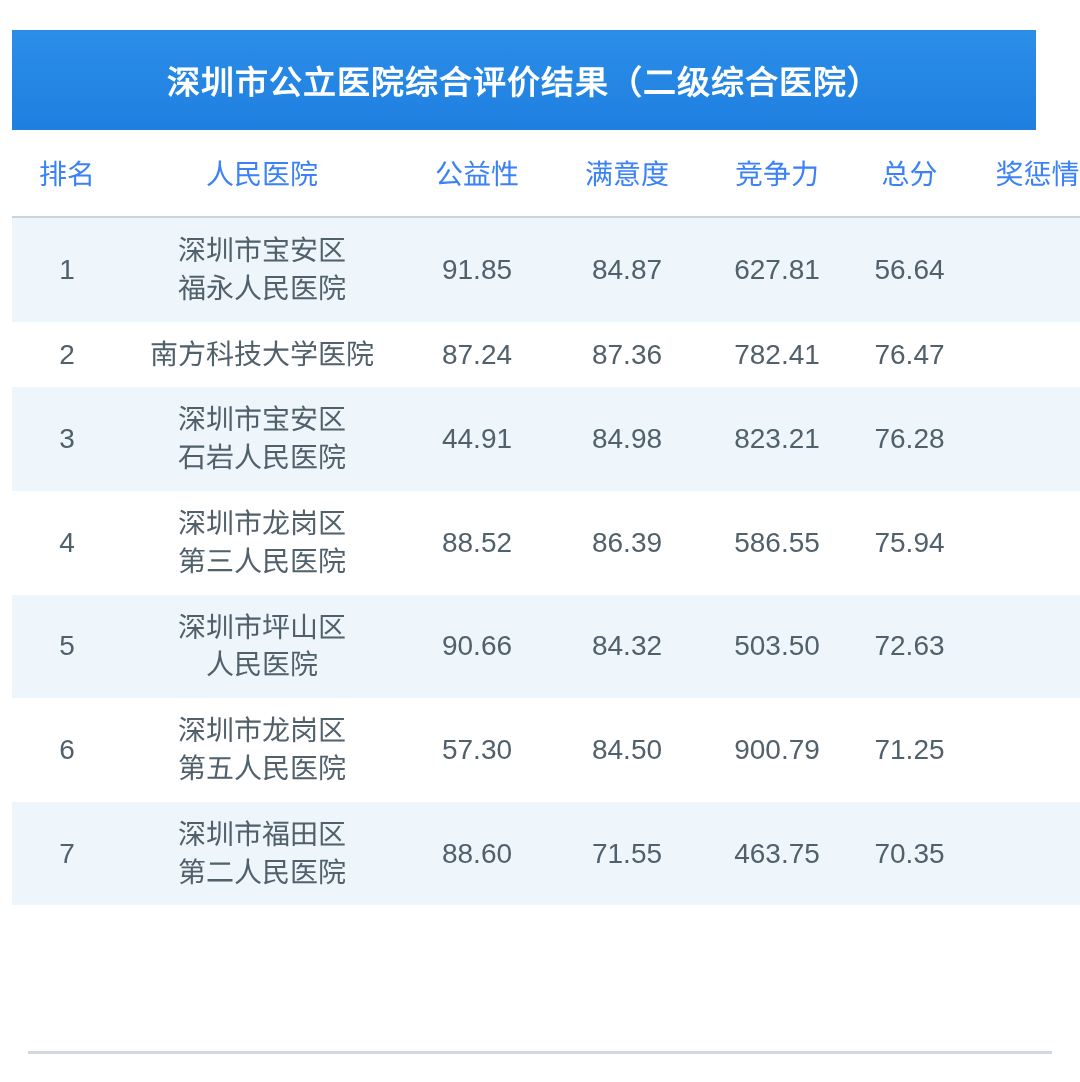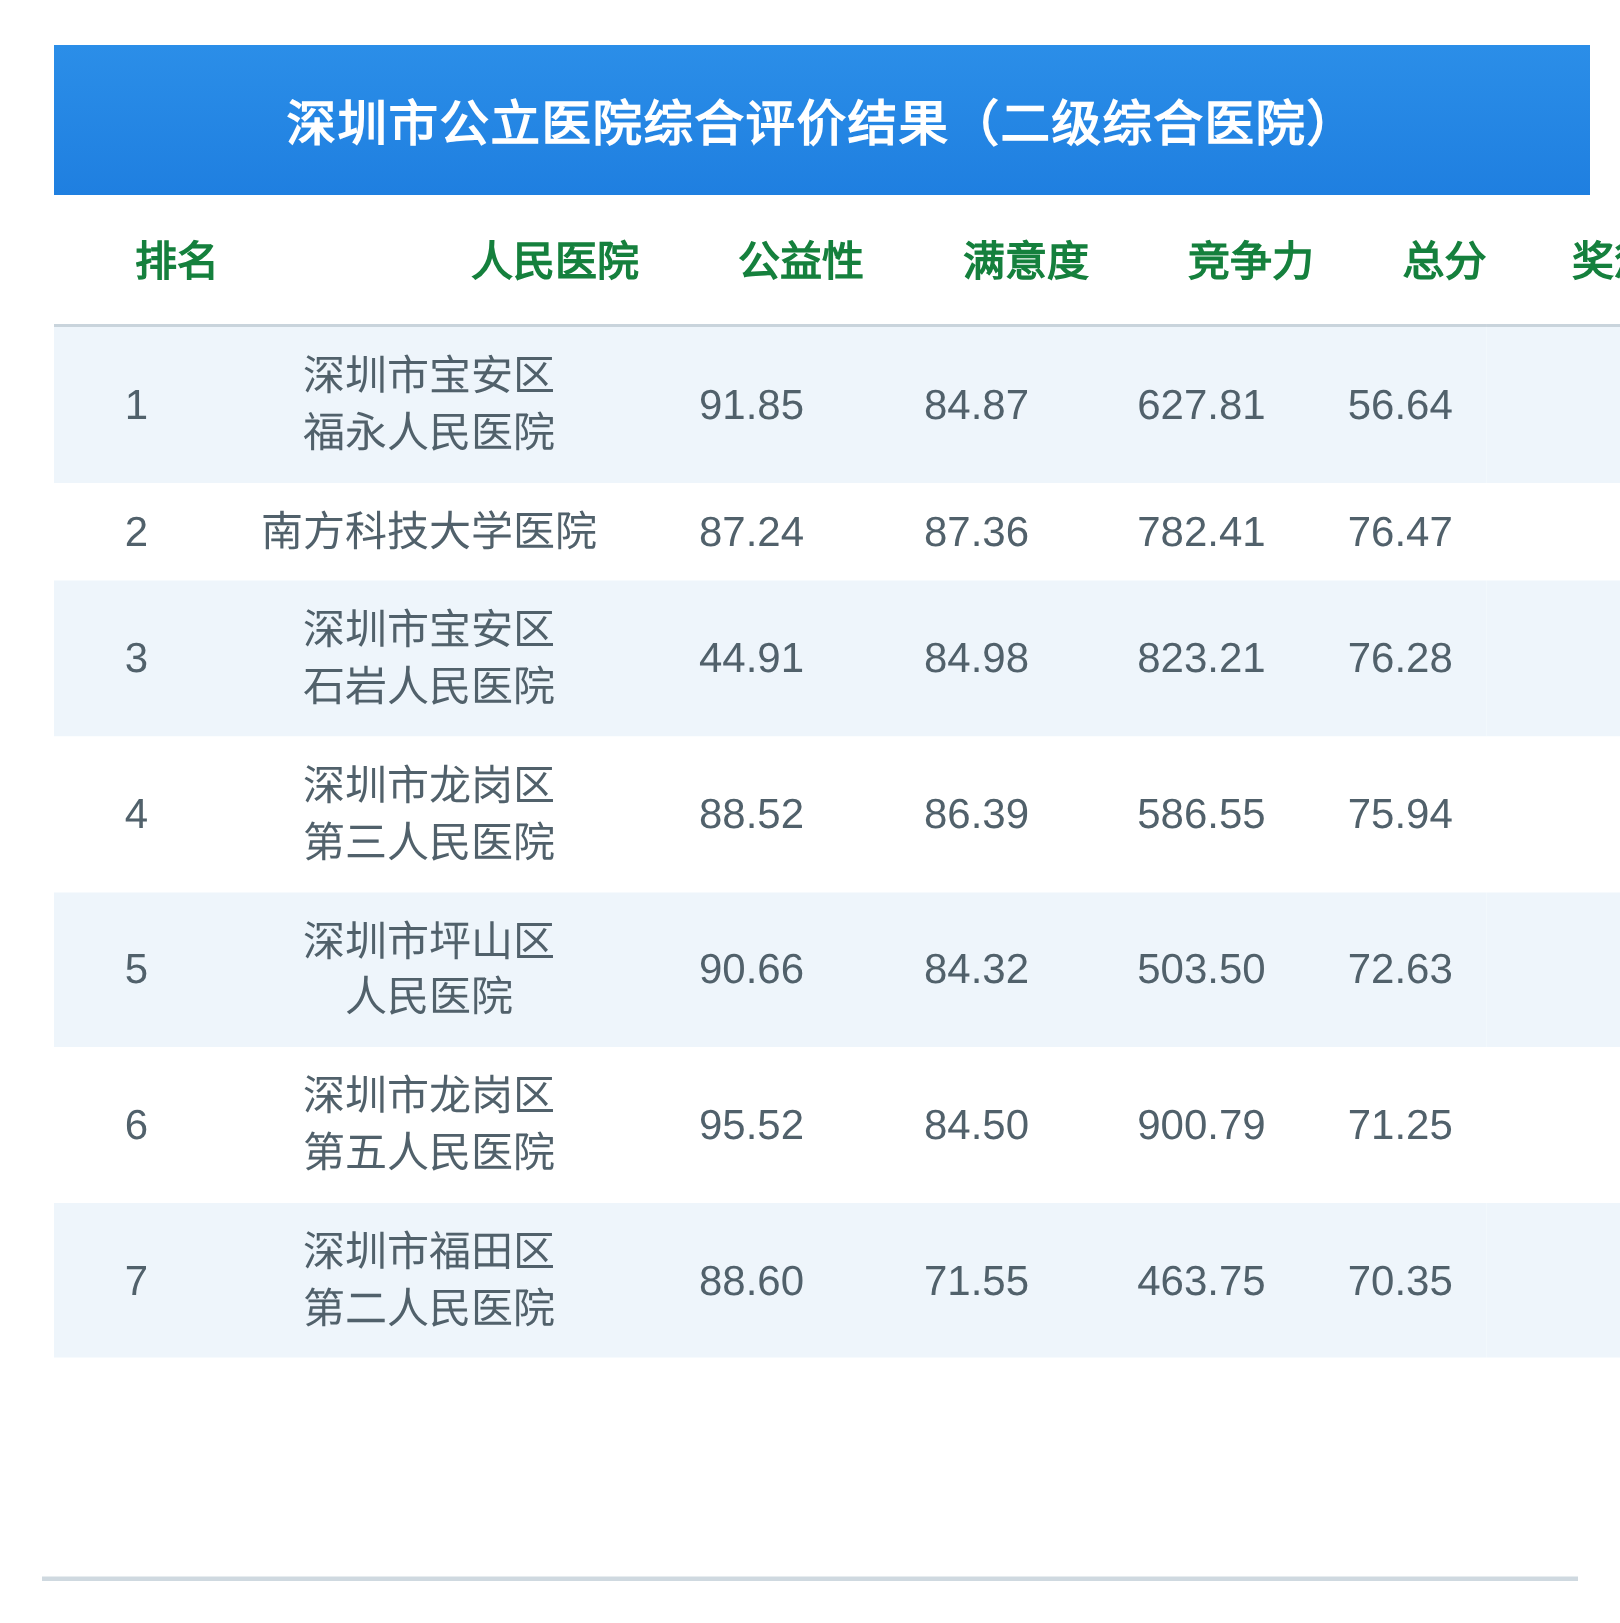--- a/index.html
+++ b/index.html
@@ -16,21 +16,21 @@
   }
   .page {
     width: 1080px;
     height: 1082px;
     position: relative;
     background: #ffffff;
     box-sizing: border-box;
   }
   .table-wrap {
     position: absolute;
-    left: 36px;
+    left: 12px;
     top: 30px;
     width: 1024px;
   }
   .title-bar {
     background: linear-gradient(180deg, #2b8ee8 0%, #1f7fe0 100%);
     height: 100px;
     display: flex;
     align-items: center;
     justify-content: center;
     box-sizing: border-box;
@@ -42,25 +42,25 @@
     letter-spacing: 1px;
     white-space: nowrap;
   }
   table.rank-table {
     width: 100%;
     border-collapse: collapse;
     table-layout: fixed;
   }
   table.rank-table th {
     font-size: 28px;
-    font-weight: bold;
-    color: #15803d;
+    font-weight: normal;
+    color: #3b82f6;
     padding: 22px 0 24px 0;
     border-bottom: 2px solid #c9d4dc;
-    text-align: right;
+    text-align: center;
     vertical-align: middle;
     white-space: nowrap;
   }
   table.rank-table td {
     font-size: 28px;
     color: #51616b;
     text-align: center;
     vertical-align: middle;
     padding: 14px 0;
     line-height: 1.35;
@@ -169,21 +169,21 @@
           <td>90.66</td>
           <td>84.32</td>
           <td>503.50</td>
           <td>72.63</td>
           <td></td>
         </tr>
         <tr class="row-plain">
           <td>6</td>
           <td class="hospital-name">深圳市龙岗区
 第五人民医院</td>
-          <td>95.52</td>
+          <td>57.30</td>
           <td>84.50</td>
           <td>900.79</td>
           <td>71.25</td>
           <td></td>
         </tr>
         <tr class="row-alt">
           <td>7</td>
           <td class="hospital-name">深圳市福田区
 第二人民医院</td>
           <td>88.60</td>

